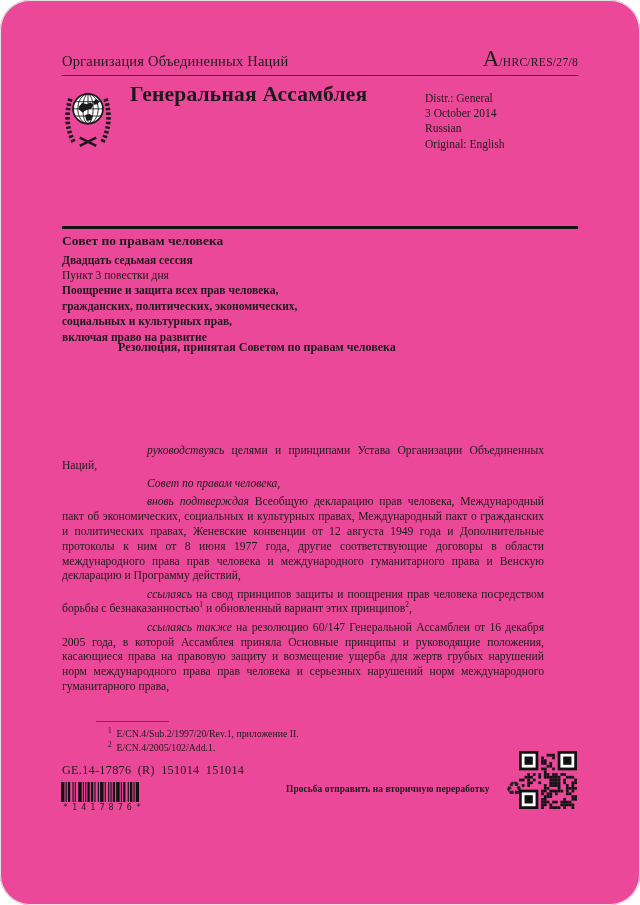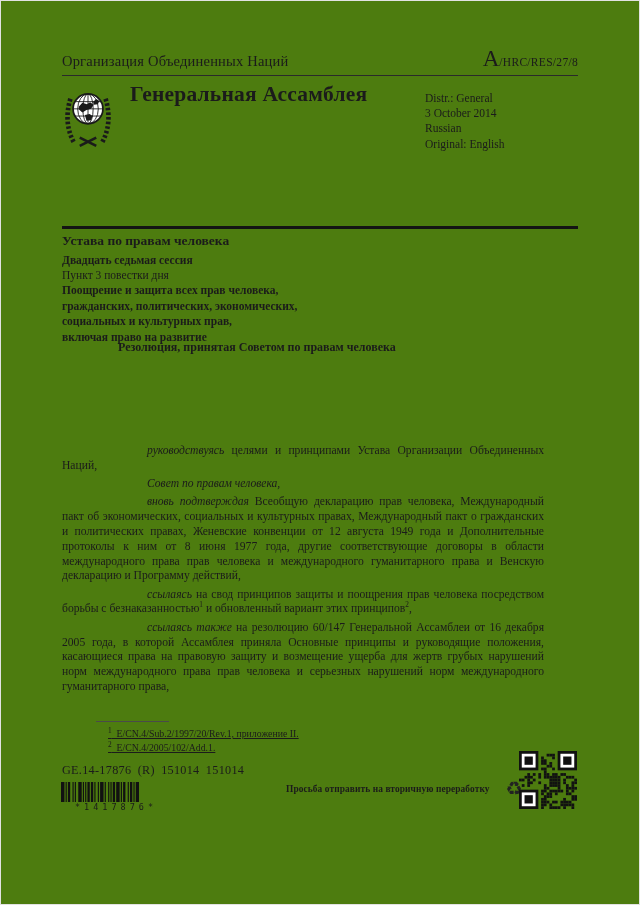--- a/index.html
+++ b/index.html
@@ -1,19 +1,20 @@
 <!DOCTYPE html>
 <html lang="ru"><head>
 <meta charset="utf-8">
 <style>
   html,body{margin:0;padding:0;background:#fff;}
   .page{
-    position:relative;width:640px;height:905px;background:#4d7c0f;overflow:hidden;
+    position:relative;width:640px;height:905px;background:#ec4899;overflow:hidden;
     font-family:"Liberation Serif", serif;color:#1b1b1b;
     box-shadow:inset 0 0 0 1px #e2e2e2;
+    border-radius:30px;
   }
   
   .org-row{position:absolute;top:46px;left:62px;width:516px;display:flex;justify-content:space-between;align-items:baseline;}
   .org-name{font-size:14.5px;letter-spacing:.2px;}
   .doc-symbol{white-space:nowrap;}
   .doc-symbol .big{font-size:23px;font-weight:400;}
   .doc-symbol .rest{font-size:11.5px;letter-spacing:.3px;}
   .rule-thin{position:absolute;top:75px;left:62px;width:516px;height:1px;background:#2a2a2a;}
   .emblem{position:absolute;top:80px;left:62px;width:52px;height:68px;}
   .mast-title{position:absolute;top:82px;left:130px;margin:0;font-size:21.5px;font-weight:bold;letter-spacing:.2px;}
@@ -30,26 +31,26 @@
   .res-block{position:absolute;top:370px;left:118px;font-size:13.5px;font-weight:bold;line-height:16.4px;}
   .res-number{margin-bottom:1px;}
   
   .body-text{position:absolute;top:444px;left:62px;width:482px;font-size:11.6px;line-height:14.8px;text-align:justify;}
   .body-text p{margin:0 0 3.5px 0;text-indent:85px;}
   .body-text em{font-style:italic;}
   .body-text sup, .footnotes sup{font-size:7.3px;vertical-align:super;line-height:0;}
   
   .fn-sep{position:absolute;top:721px;left:96px;width:73px;height:1.2px;background:#4a4a4a;}
   .footnotes{position:absolute;top:727px;left:62px;font-size:9.8px;line-height:13.9px;}
-  .fn-line{padding-left:46px;text-decoration:underline;}
+  .fn-line{padding-left:46px;}
   
   .ge-code{position:absolute;top:763px;left:62px;font-size:12.2px;word-spacing:3px;letter-spacing:.3px;}
   .barcode{position:absolute;top:782px;left:61px;width:80px;}
   .barcode svg{display:block;}
-  .barcode-text{font-family:"DejaVu Sans Mono", monospace;font-size:8.5px;letter-spacing:4px;padding-left:2px;white-space:nowrap;margin-left:12px;}
+  .barcode-text{font-family:"DejaVu Sans Mono", monospace;font-size:8.5px;letter-spacing:4px;padding-left:2px;white-space:nowrap;}
   .recycle{position:absolute;top:779px;left:286px;display:flex;align-items:center;gap:16px;}
   .recycle-note{font-size:9.4px;font-weight:bold;letter-spacing:.1px;}
   .recycle-icon{font-family:"DejaVu Sans", sans-serif;font-size:19px;line-height:1;color:#222;}
   .qr{position:absolute;top:751px;left:519px;width:58px;height:58px;}
 </style>
 </head>
 <body>
 
 <div class="page">
 
@@ -94,21 +95,21 @@
   <div class="distr" id="distr">
       <div class="distr-line">Distr.: General</div>
       <div class="distr-line">3 October 2014</div>
       <div class="distr-line">Russian</div>
       <div class="distr-line">Original: English</div>
     </div>
 
   <div class="rule-thick"></div>
 
   <div class="session">
-    <div class="council">Устава по правам человека</div>
+    <div class="council">Совет по правам человека</div>
     <div class="sess-line bold">Двадцать седьмая сессия</div>
     <div class="sess-line">Пункт 3 повестки дня</div>
     <div id="agenda">
         <div class="agenda-line">Поощрение и защита всех прав человека,</div>
         <div class="agenda-line">гражданских, политических, экономических,</div>
         <div class="agenda-line">социальных и культурных прав,</div>
         <div class="agenda-line">включая право на развитие</div>
       </div>
   </div>
 

